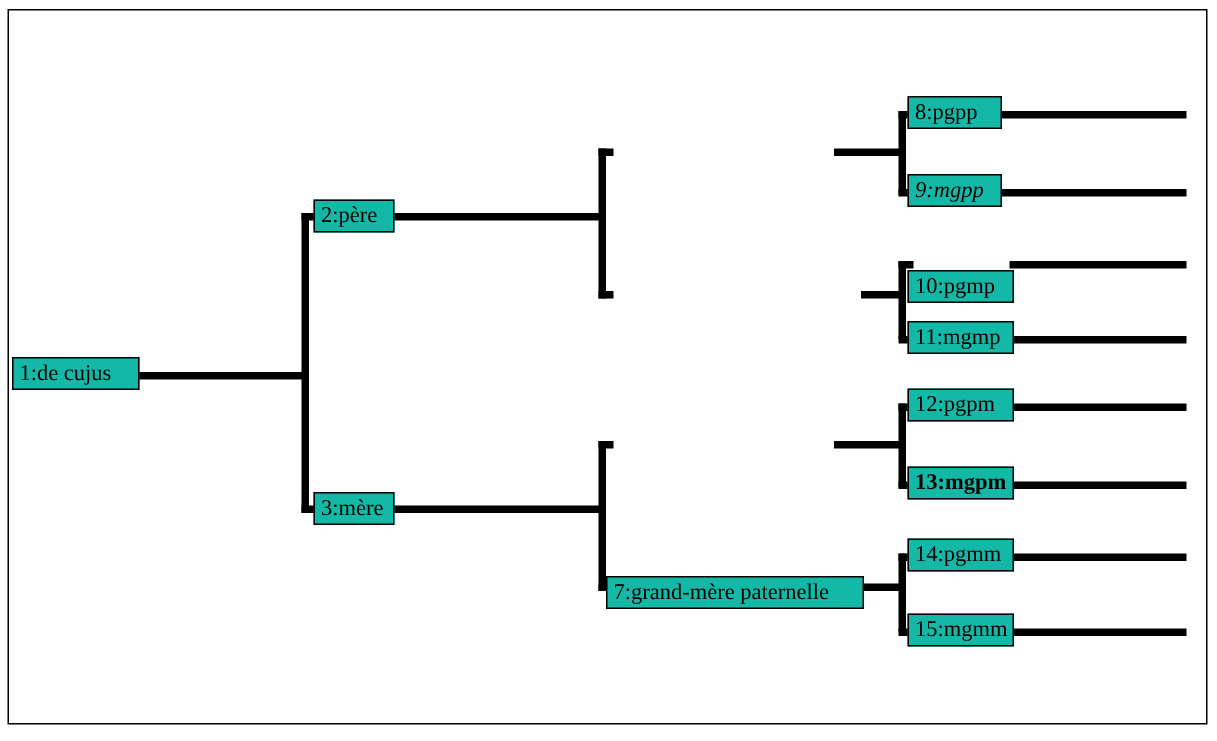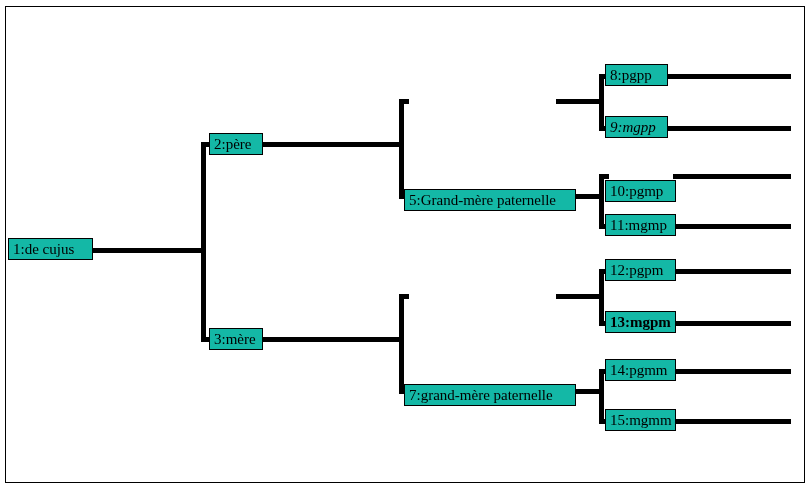--- a/index.html
+++ b/index.html
@@ -103,21 +103,20 @@
   <div class="seg h" style="left:673px; top:369px; width:118px;"></div>
   <div class="seg h" style="left:673px; top:419px; width:118px;"></div>
 
   <div class="node" style="left:8px;   top:238px; width:85px;">1:de cujus</div>
 
   <div class="node" style="left:209px; top:133px; width:54px;">2:père</div>
 
   <div class="node" style="left:209px; top:328px; width:54px;">3:mère</div>
 
 
-  <div class="node" style="left:404px; top:189px; width:172px;">5:Grand-mère paternelle</div>
 
 
   <div class="node" style="left:404px; top:384px; width:172px;">7:grand-mère paternelle</div>
 
   <div class="node" style="left:605px; top:64px;  width:63px;">8:pgpp</div>
 
   <div class="node" style="left:605px; top:116px; width:63px;font-style:italic;">9:mgpp</div>
 
   <div class="node" style="left:605px; top:164px; width:71px;margin-top:16px;">10:pgmp</div>
 

